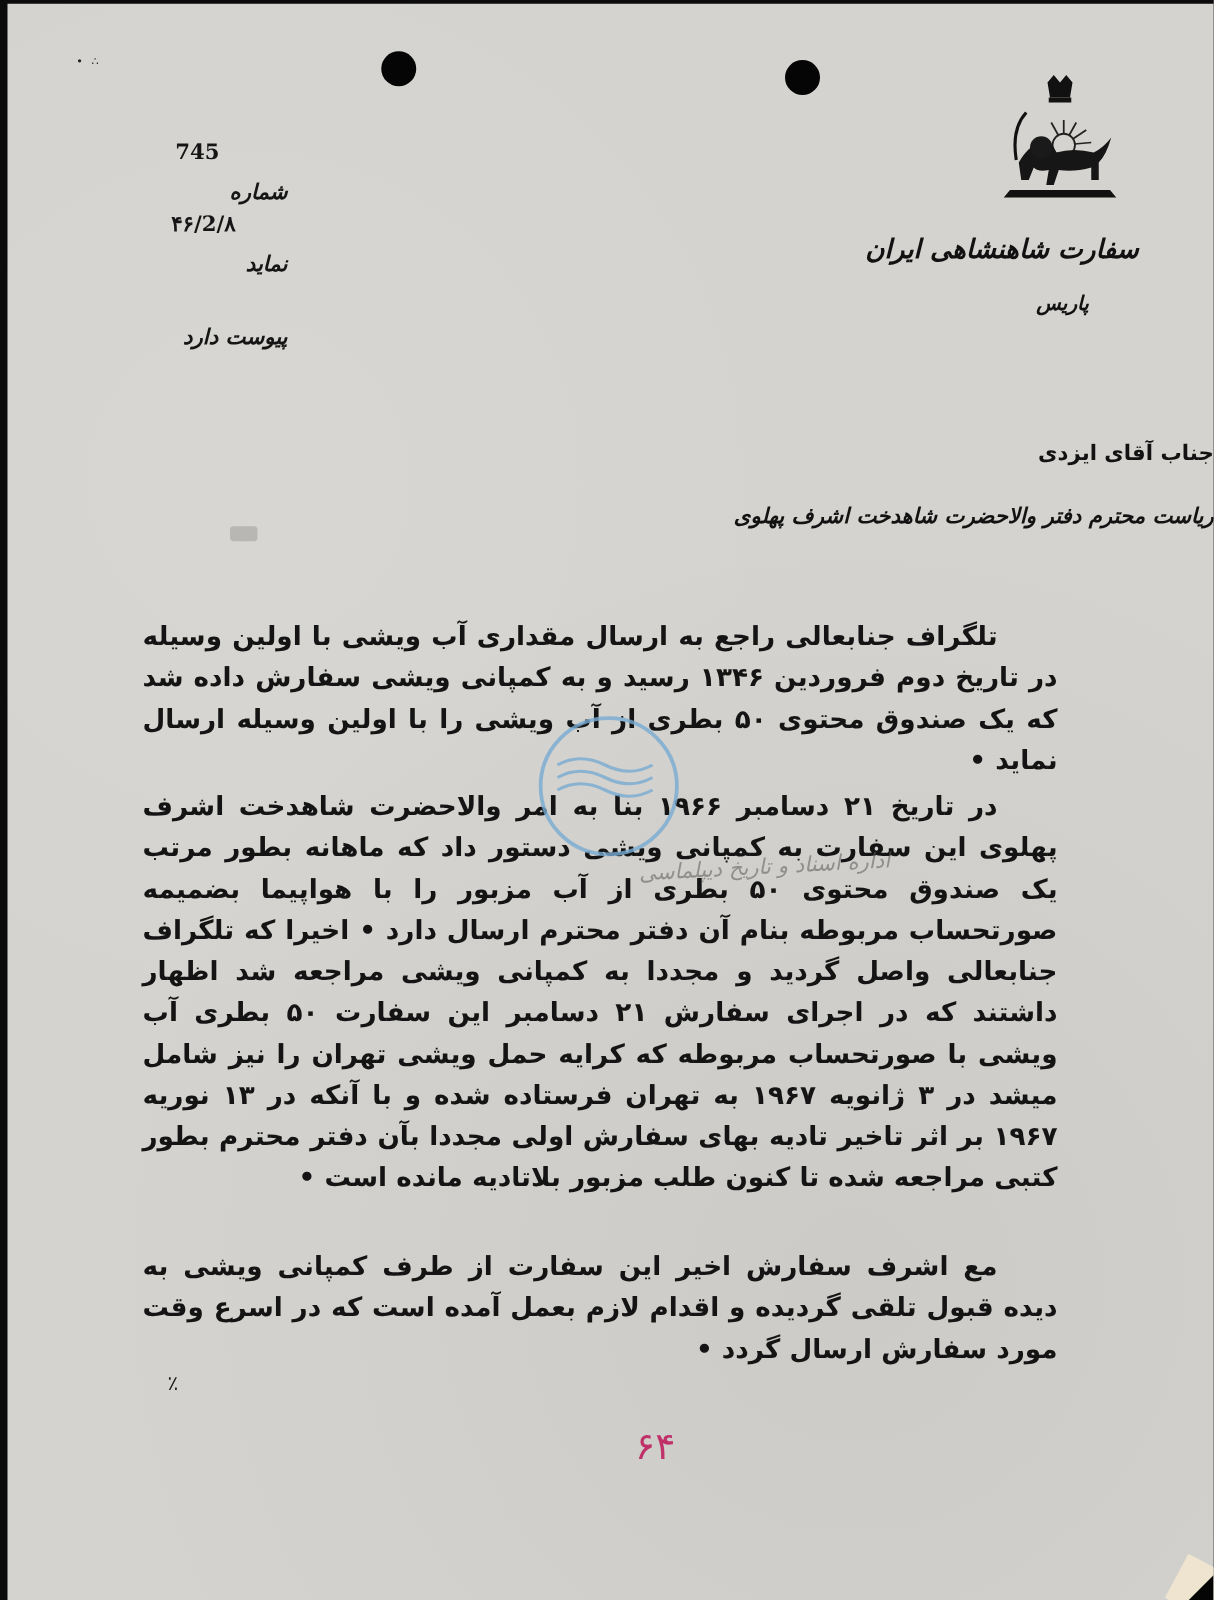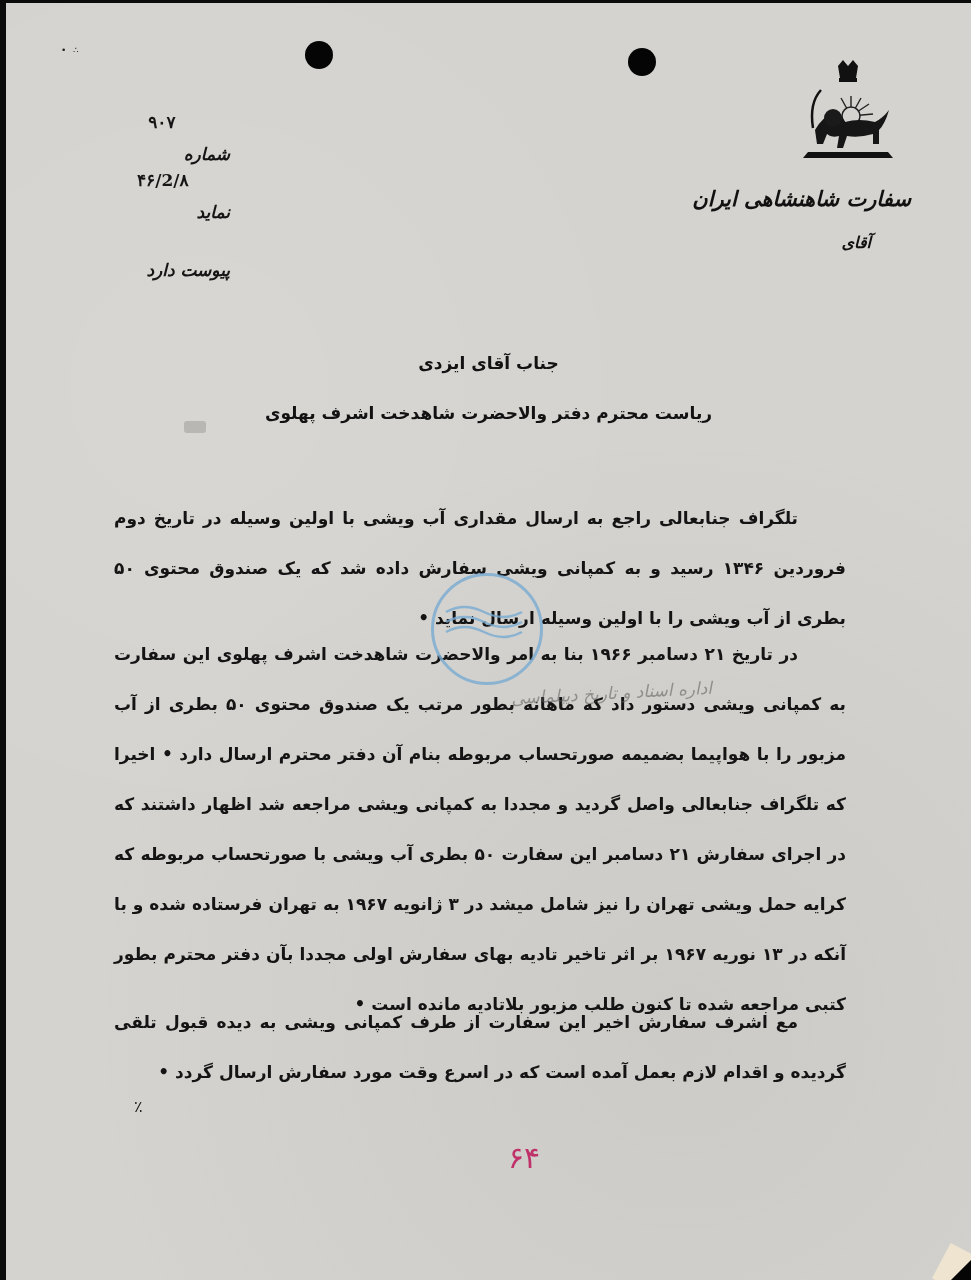--- a/index.html
+++ b/index.html
@@ -48,29 +48,29 @@
     position: absolute; right: 60px; top: 183px; direction: rtl;
     font-family: "DejaVu Serif", serif; font-weight: bold; font-style: italic;
     font-size: 21px; color: #111;
   }
   .city {
     position: absolute; right: 100px; top: 230px; direction: rtl;
     font-family: "DejaVu Serif", serif; font-weight: bold; font-style: italic;
     font-size: 16px; color: #111;
   }
   .addressee {
-    position: absolute; left: 0; width: 965px; text-align: center; direction: rtl;
+    position: absolute; left: 0; width: 965px; text-align: right; direction: rtl;
     color: #121212; font-weight: bold; font-size: 17px;
   }
   .addressee.a1 { top: 350px; letter-spacing: 3px; }
-  .addressee.a2 { top: 400px; left: 0; }
+  .addressee.a2 { top: 400px; left: 0; font-style: italic; }
   .body-text {
     position: absolute; left: 108px; width: 732px; direction: rtl; text-align: justify;
     text-align-last: right;
-    color: #141414; font-weight: bold; font-size: 17px; line-height: 50px;
+    color: #141414; font-weight: bold; font-size: 21px; line-height: 33px;
   }
   .p1 { top: 490px; }
   .p2 { top: 626px; }
   .p3 { top: 994px; }
   .body-text .indent { display: inline-block; width: 48px; }
   .stamp {
     position: absolute; left: 425px; top: 570px; width: 106px; height: 106px;
     border: 3px solid rgba(120,170,210,0.8); border-radius: 50%;
   }
   .stamp svg { position: absolute; left: 10px; top: 18px; }
@@ -96,21 +96,21 @@
 
 <div class="page">
 
   <div class="punch-hole" style="left:299px; top:38px;"></div>
   <div class="punch-hole" style="left:622px; top:45px;"></div>
   <div class="specks" style="left:55px; top:42px;">• ∴</div>
 
   <div class="ref-block">
     <div class="row">
       <span class="lbl">شماره</span>
-      <span>۹۰۷</span>
+      <span>745</span>
     </div>
     <div class="row">
       <span class="lbl">نماید</span>
       <span>۴۶/2/۸</span>
     </div>
     <div class="row">
       <span class="lbl">پیوست دارد</span>
     </div>
   </div>
 
@@ -131,21 +131,21 @@
 
       <path d="M20 70 Q16 45 28 32" stroke="#111" stroke-width="2.5" fill="none"></path>
 
       <path d="M22 72 Q30 58 40 56 Q48 54 52 64 Q66 60 82 64 Q90 60 96 52 Q92 66 86 72 L86 86 L80 86 L80 76 Q66 80 54 78 L50 90 L44 90 L46 78 Q38 80 34 76 L30 86 L24 86 Z" fill="#161616"></path>
       <circle cx="40" cy="60" r="9" fill="#1a1a1a"></circle>
 
       <path d="M15 94 L95 94 L100 100 L10 100 Z" fill="#111"></path>
     </svg>
   </div>
   <div class="embassy-name">سفارت شاهنشاهی ایران</div>
-  <div class="city">آقای</div>
+  <div class="city">پاریس</div>
 
   <div class="addressee a1">جناب آقای ایزدی</div>
   <div class="addressee a2">ریاست محترم دفتر والاحضرت شاهدخت اشرف پهلوی</div>
   <div class="small-mark"></div>
 
   <div class="body-text p1">
     <span class="indent"></span><span>تلگراف جنابعالی راجع به ارسال مقداری آب ویشی با اولین وسیله در تاریخ دوم فروردین ۱۳۴۶ رسید و به کمپانی ویشی سفارش داده شد که یک صندوق محتوی ۵۰ بطری از آب ویشی را با اولین وسیله ارسال نماید •</span>
   </div>
   <div class="body-text p2">
     <span class="indent"></span><span>در تاریخ ۲۱ دسامبر ۱۹۶۶ بنا به امر والاحضرت شاهدخت اشرف پهلوی این سفارت به کمپانی ویشی دستور داد که ماهانه بطور مرتب یک صندوق محتوی ۵۰ بطری از آب مزبور را با هواپیما بضمیمه صورتحساب مربوطه بنام آن دفتر محترم ارسال دارد • اخیرا که تلگراف جنابعالی واصل گردید و مجددا به کمپانی ویشی مراجعه شد اظهار داشتند که در اجرای سفارش ۲۱ دسامبر این سفارت ۵۰ بطری آب ویشی با صورتحساب مربوطه که کرایه حمل ویشی تهران را نیز شامل میشد در ۳ ژانویه ۱۹۶۷ به تهران فرستاده شده و با آنکه در ۱۳ نوریه ۱۹۶۷ بر اثر تاخیر تادیه بهای سفارش اولی مجددا بآن دفتر محترم بطور کتبی مراجعه شده تا کنون طلب مزبور بلاتادیه مانده است •</span>

